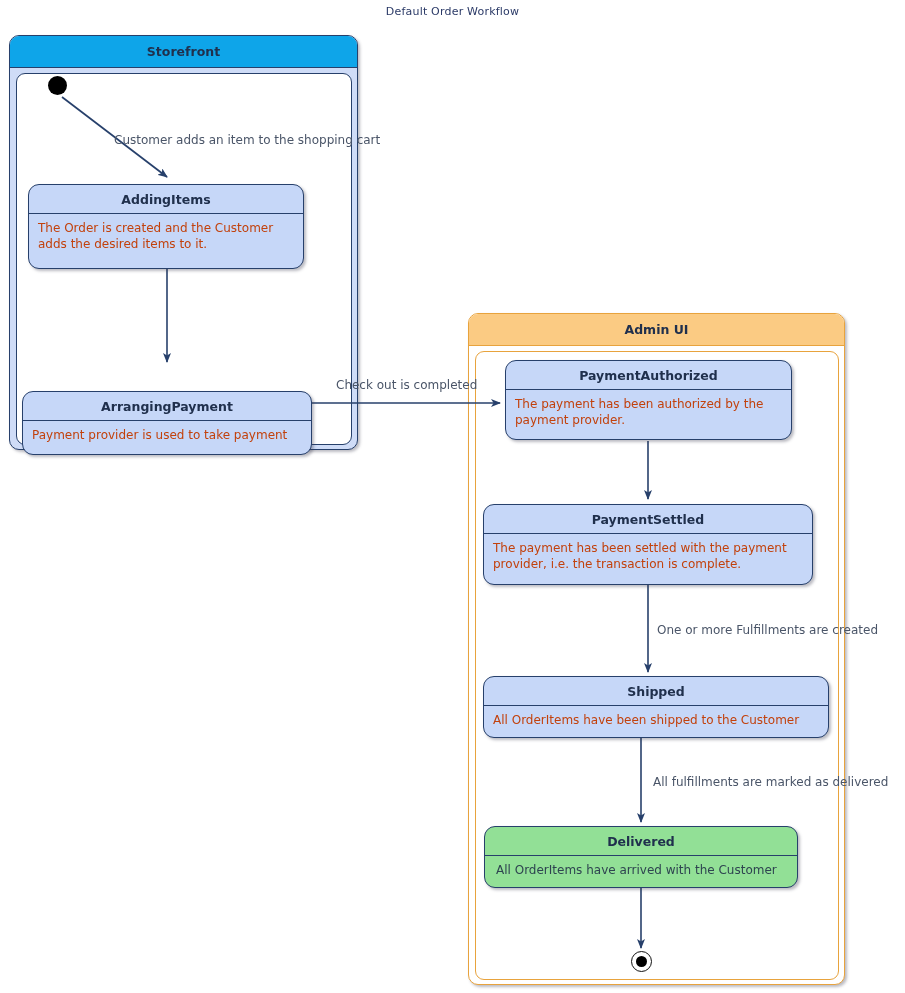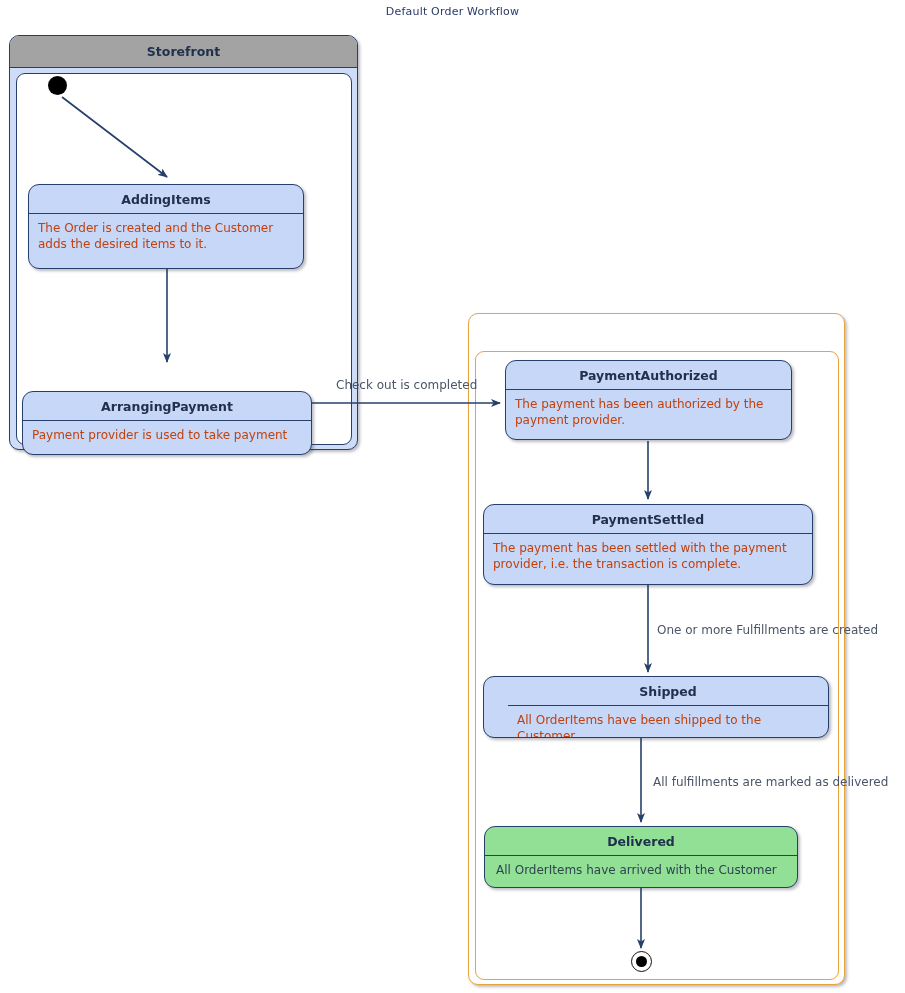--- a/index.html
+++ b/index.html
@@ -64,21 +64,21 @@
     background: #ffffff;
     border-radius: 9px;
   }
 
   
   .composite.storefront {
     border: 1.5px solid #27406b;
     background: #cfdcf7;
   }
   .composite.storefront .composite-header {
-    background: #a3a3a3;
+    background: #0ea5e9;
     border-bottom: 1.5px solid #27406b;
   }
   .composite.storefront .composite-body {
     border: 1px solid #27406b;
   }
 
   
   .composite.adminui {
     border: 1.5px solid #e8a33d;
     background: #ffffff;
@@ -166,20 +166,21 @@
 <div id="canvas">
 
   <div class="diagram-title">Default Order Workflow</div>
 
   <div class="composite storefront" style="left:9px; top:35px; width:349px; height:415px;">
     <div class="composite-header">Storefront</div>
     <div class="composite-body" style="left:6px; top:37px; width:336px; height:372px;"></div>
   </div>
 
   <div class="composite adminui" style="left:468px; top:313px; width:377px; height:672px;">
+    <div class="composite-header">Admin UI</div>
     <div class="composite-body" style="left:6px; top:37px; width:364px; height:629px;"></div>
   </div>
 
   <svg class="svg-layer" viewBox="0 0 905 993">
     <defs>
       <marker id="arrowhead" markerWidth="10" markerHeight="8" refX="9" refY="4" orient="auto" markerUnits="userSpaceOnUse">
         <path d="M0,0 L10,4 L0,8 L2.6,4 Z" fill="#27406b"></path>
       </marker>
     </defs>
 
@@ -215,30 +216,31 @@
   <div class="state" style="left:505px; top:360px; width:287px; height:80px;">
     <div class="state-title">PaymentAuthorized</div>
     <div class="state-desc">The payment has been authorized by the payment provider.</div>
   </div>
 
   <div class="state" style="left:483px; top:504px; width:330px; height:81px;">
     <div class="state-title">PaymentSettled</div>
     <div class="state-desc">The payment has been settled with the payment provider, i.e. the transaction is complete.</div>
   </div>
 
-  <div class="state" style="left:483px; top:676px; width:346px; height:62px;padding-left:24px;">
+  <div class="state" style="left:483px; top:676px; width:346px; height:62px;">
     <div class="state-title">Shipped</div>
     <div class="state-desc">All OrderItems have been shipped to the Customer</div>
   </div>
 
   <div class="state green" style="left:484px; top:826px; width:314px; height:62px;">
     <div class="state-title">Delivered</div>
     <div class="state-desc">All OrderItems have arrived with the Customer</div>
   </div>
 
+  <div class="edge-label" style="left:114px; top:133px;">Customer adds an item to the shopping cart</div>
 
   <div class="edge-label" style="left:336px; top:378px;">Check out is completed</div>
 
   <div class="edge-label" style="left:657px; top:623px;">One or more Fulfillments are created</div>
 
   <div class="edge-label" style="left:653px; top:775px;">All fulfillments are marked as delivered</div>
 
 </div>
 
 </body></html>

